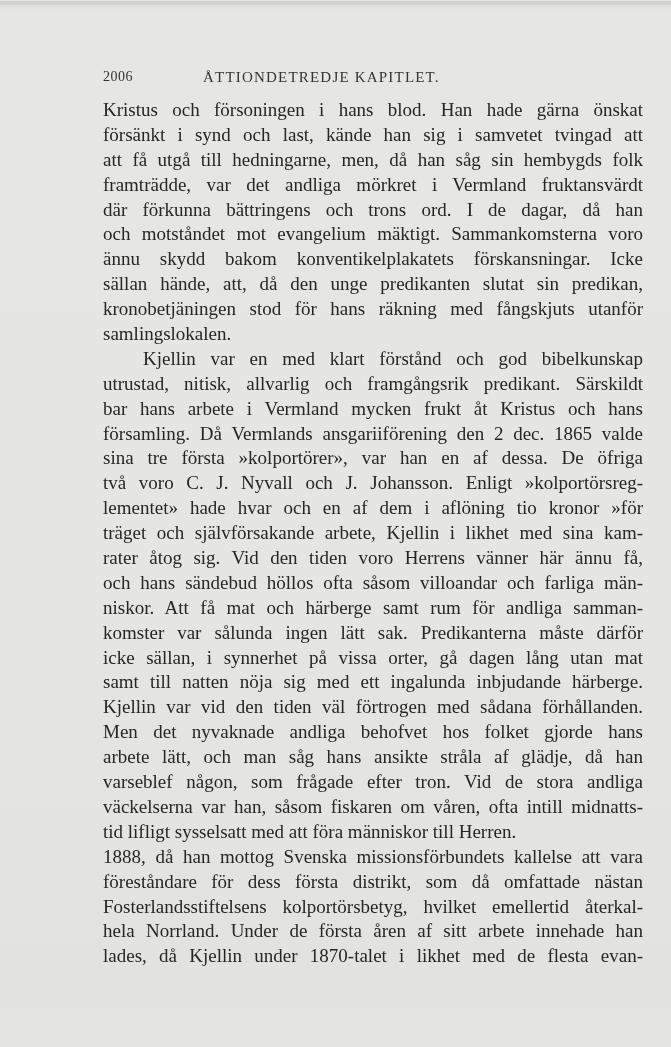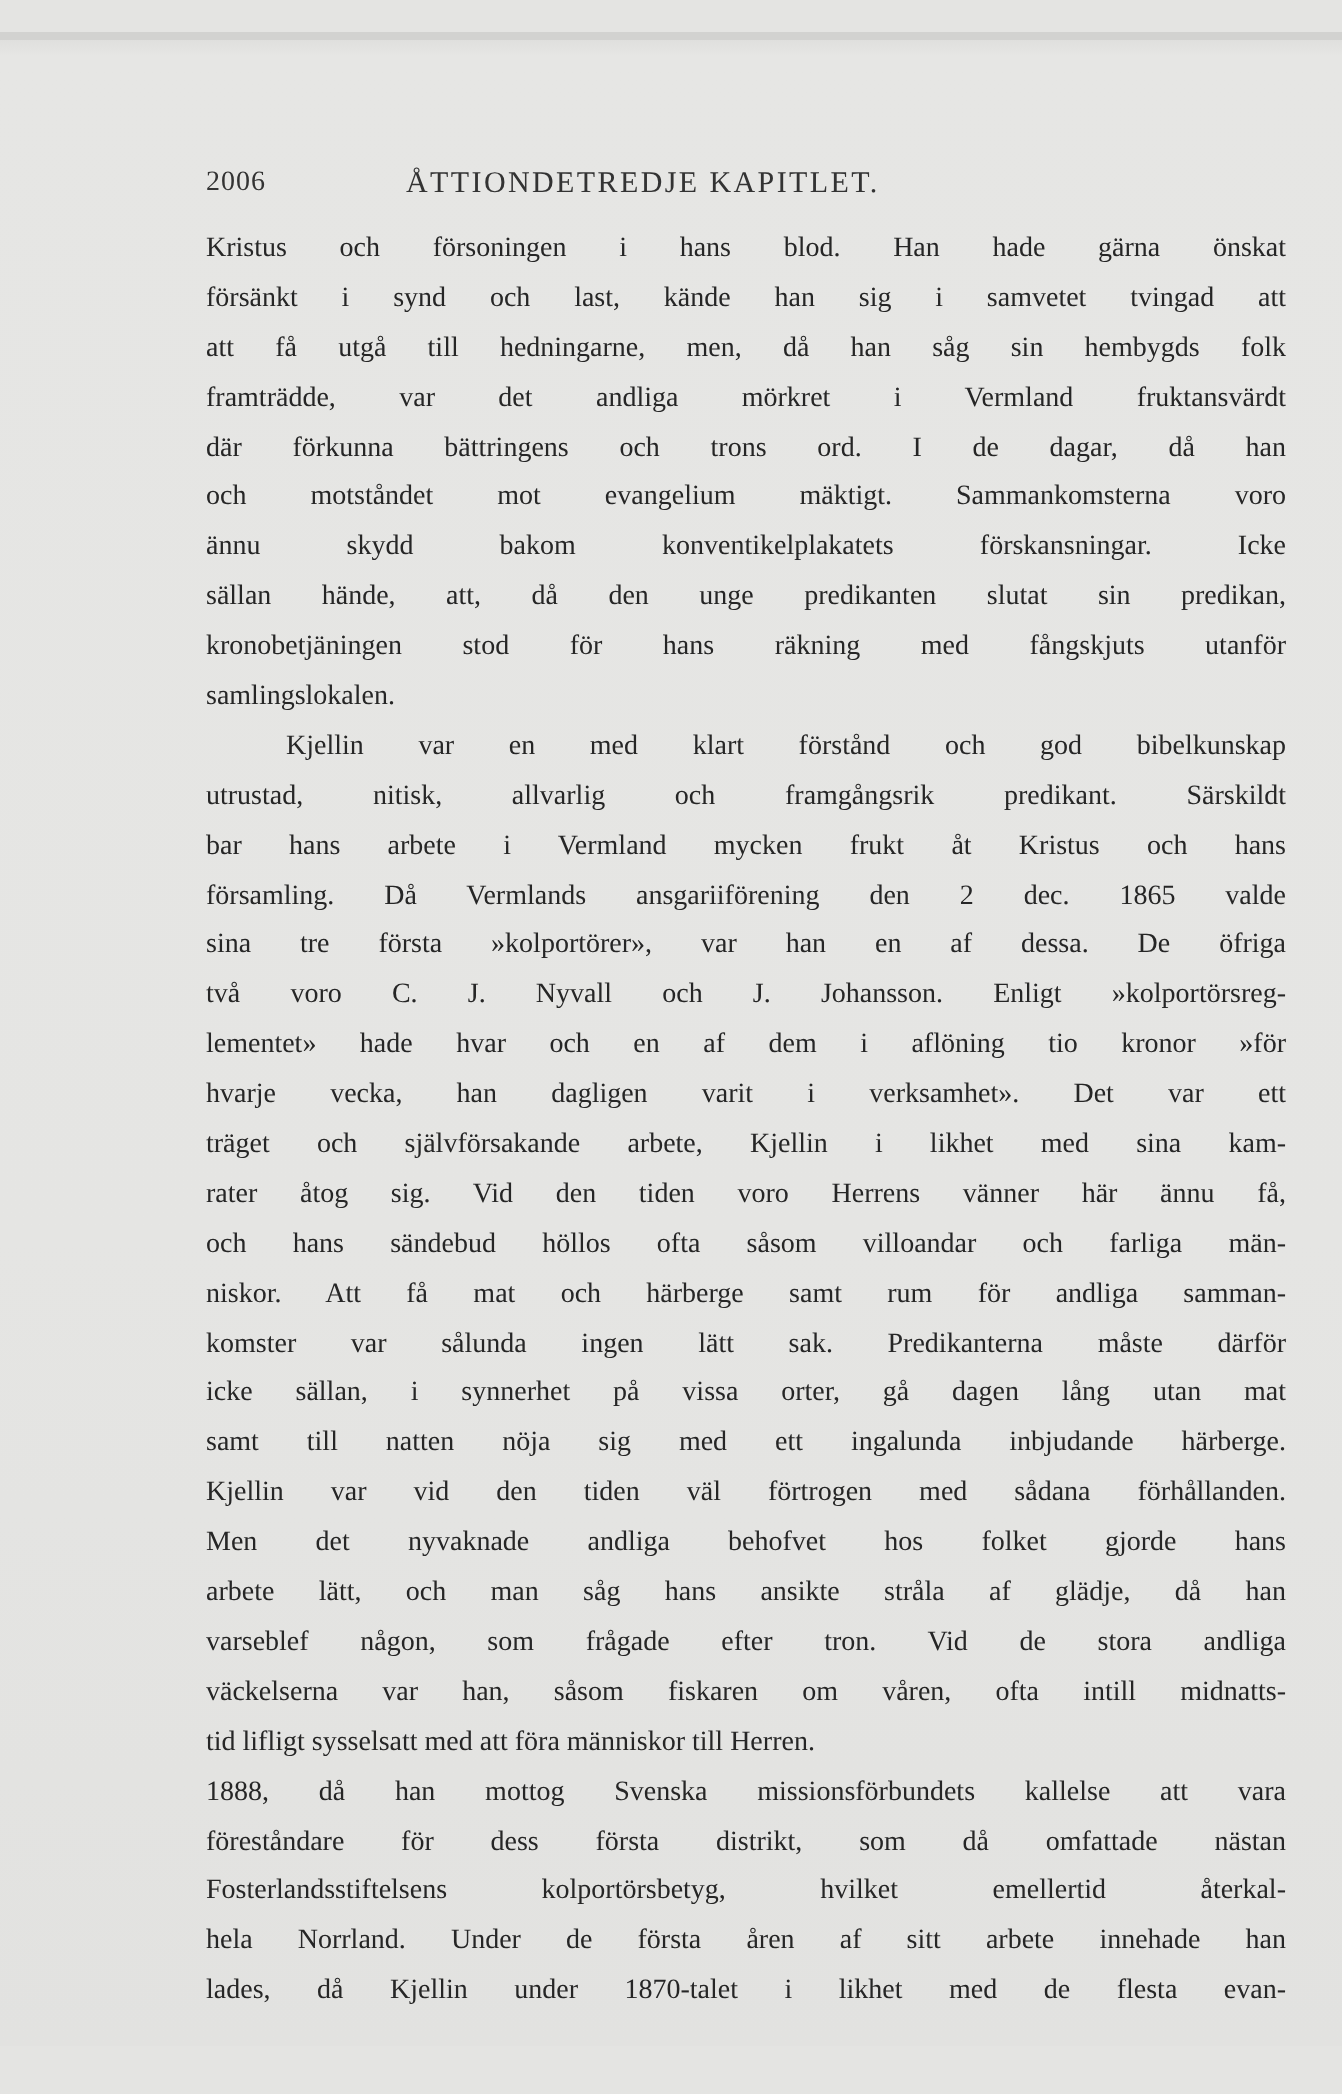--- a/index.html
+++ b/index.html
@@ -10,21 +10,21 @@
       width: 671px;
       height: 1047px;
       background: #e4e4e2;
       position: relative;
       overflow: hidden;
       font-family: "DejaVu Serif", "Liberation Serif", serif;
       color: #2a2a2a;
     }
     .page {
       position: absolute;
-      left: 0; top: 16px;
+      left: 0; top: 1px;
       width: 671px; height: 1007px;
       background: linear-gradient(180deg, #dcdcda 0px, #e6e6e4 12px, #e5e5e3 60%, #e2e2e0 100%);
     }
     .top-edge {
       position: absolute;
       left: 0; top: 0; width: 671px; height: 4px;
       background: #d2d2d0;
     }
     .header {
       position: absolute;
@@ -46,21 +46,21 @@
       left: 100px; top: 0;
       letter-spacing: 1.2px;
       font-size: 15px;
     }
     .body-text {
       position: absolute;
       top: 97px;
       left: 103px;
       width: 540px;
       font-family: "Liberation Serif", serif;
-      font-size: 14px;
+      font-size: 19px;
       line-height: 24.9px;
       color: #262626;
     }
     .line {
       display: block;
       white-space: nowrap;
       text-align: justify;
       text-align-last: justify;
       height: 24.9px;
     }
@@ -98,21 +98,20 @@
     </div>
 
     <div>
       <span class="line indent">Kjellin var en med klart förstånd och god bibelkunskap</span>
       <span class="line">utrustad, nitisk, allvarlig och framgångsrik predikant. Särskildt</span>
       <span class="line">bar hans arbete i Vermland mycken frukt åt Kristus och hans</span>
       <span class="line">församling. Då Vermlands ansgariiförening den 2 dec. 1865 valde</span>
       <span class="line">sina tre första »kolportörer», var han en af dessa. De öfriga</span>
       <span class="line">två voro C. J. Nyvall och J. Johansson. Enligt »kolportörsreg-</span>
       <span class="line">lementet» hade hvar och en af dem i aflöning tio kronor »för</span>
-      <span class="line">hvarje vecka, han dagligen varit i verksamhet». Det var ett</span>
       <span class="line">träget och självförsakande arbete, Kjellin i likhet med sina kam-</span>
       <span class="line">rater åtog sig. Vid den tiden voro Herrens vänner här ännu få,</span>
       <span class="line">och hans sändebud höllos ofta såsom villoandar och farliga män-</span>
       <span class="line">niskor. Att få mat och härberge samt rum för andliga samman-</span>
       <span class="line">komster var sålunda ingen lätt sak. Predikanterna måste därför</span>
       <span class="line">icke sällan, i synnerhet på vissa orter, gå dagen lång utan mat</span>
       <span class="line">samt till natten nöja sig med ett ingalunda inbjudande härberge.</span>
       <span class="line">Kjellin var vid den tiden väl förtrogen med sådana förhållanden.</span>
       <span class="line">Men det nyvaknade andliga behofvet hos folket gjorde hans</span>
       <span class="line">arbete lätt, och man såg hans ansikte stråla af glädje, då han</span>

